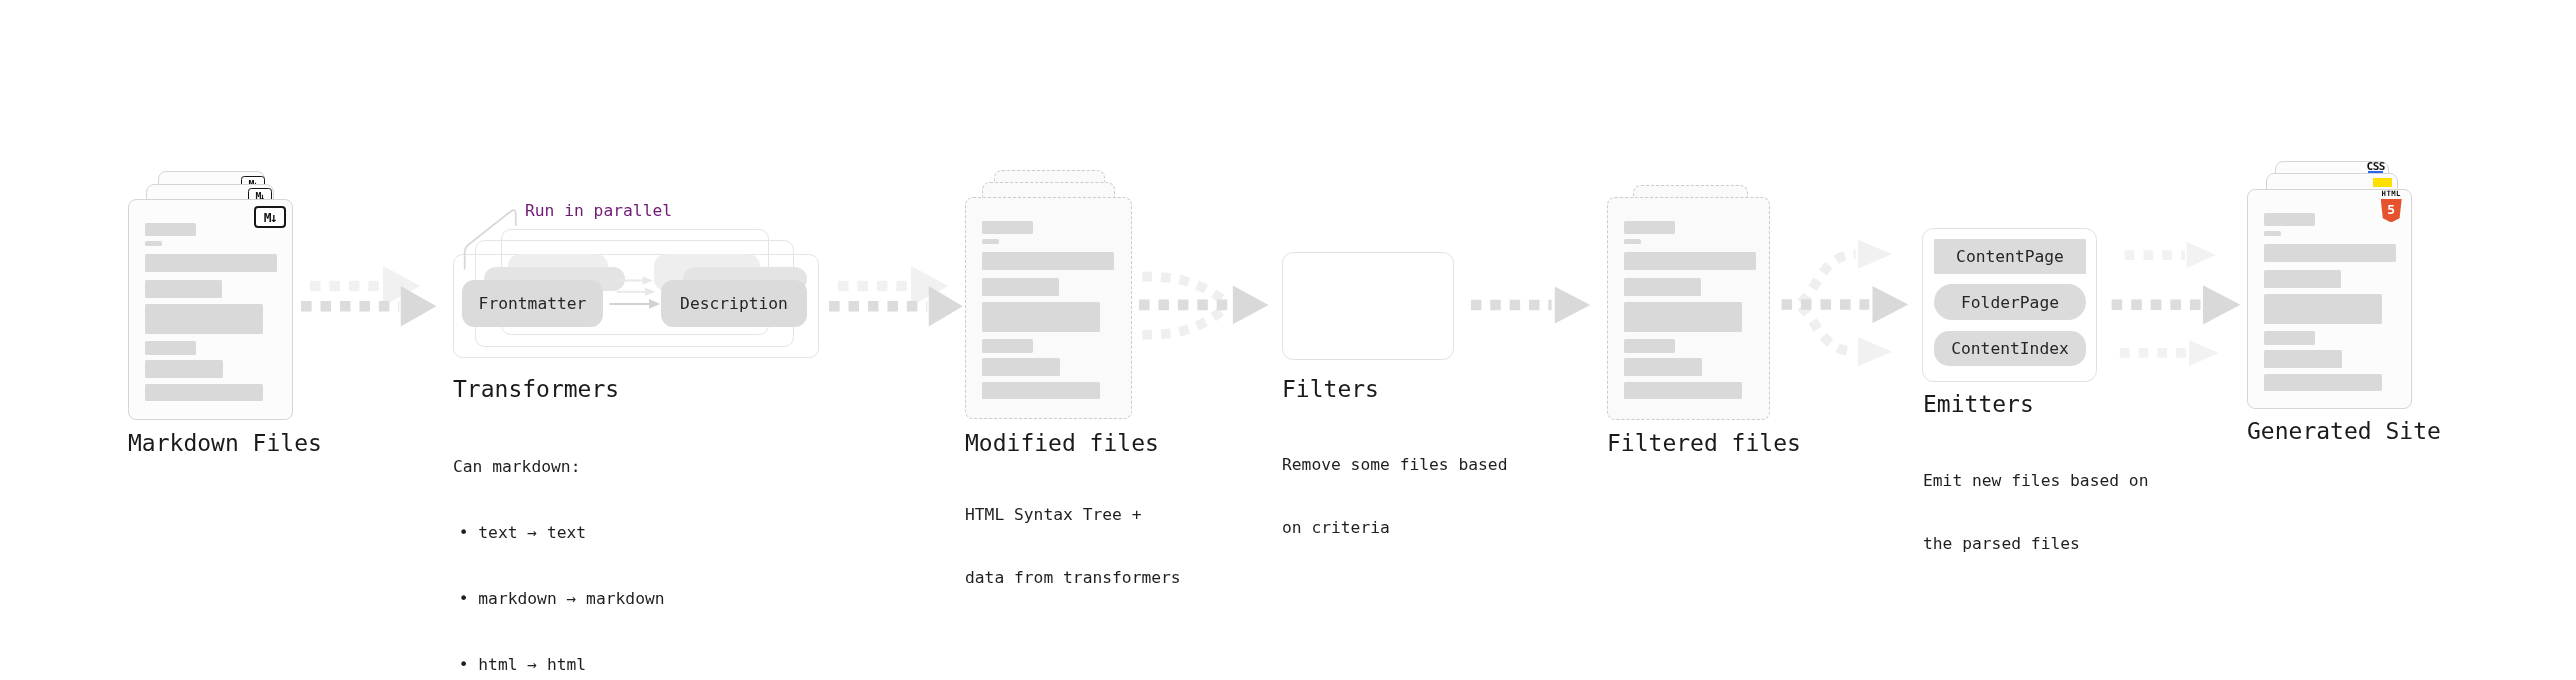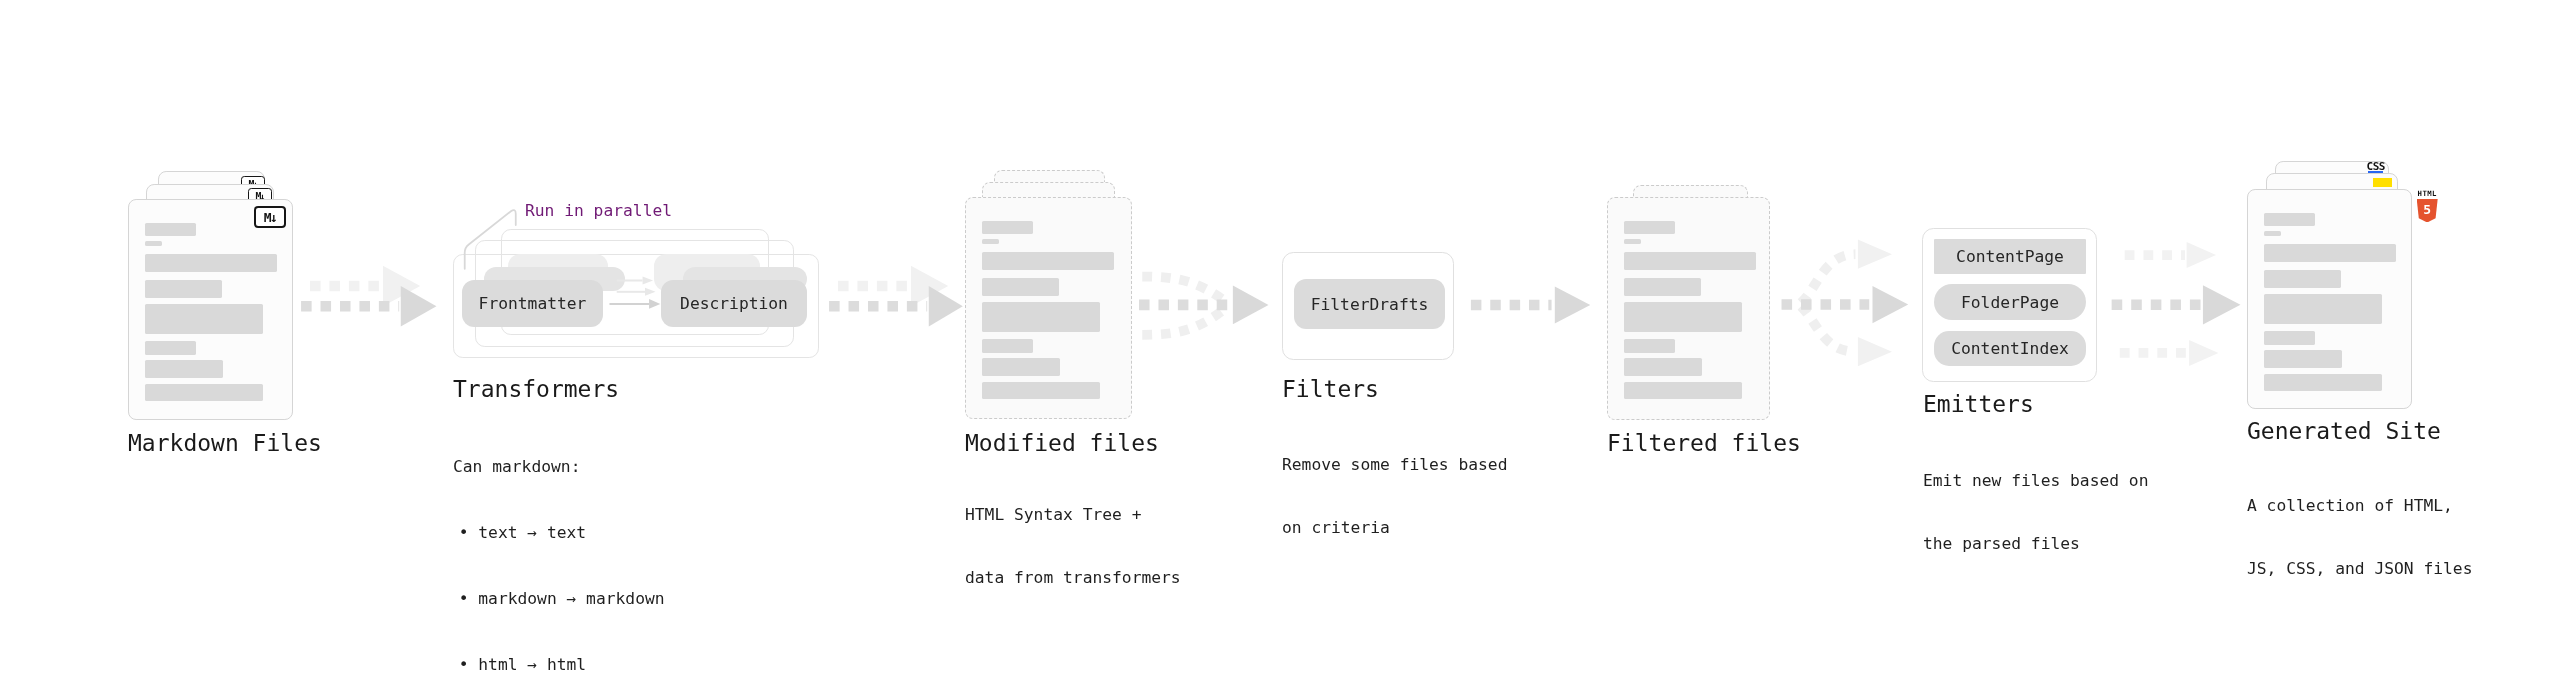--- a/index.html
+++ b/index.html
@@ -48,21 +48,21 @@
             display:flex;align-items:center;justify-content:center;
             font-weight:bold;color:#161616;letter-spacing:-1.6px;}
   .md-badge.lg{width:32px;height:22px;font-size:13px;}
   .md-badge.sm{width:23.6px;height:16.3px;font-size:9.8px;border-width:1.6px;border-radius:3.3px;}
 
   
   .css-badge{position:absolute;width:19.5px;text-align:center;}
   .css-badge .t{font-size:11px;font-weight:bold;line-height:7.3px;letter-spacing:-0.4px;color:#111;}
   .css-badge .b{width:14.6px;height:3.3px;background:#2766f2;margin:0.8px auto 0;}
   .js-badge{position:absolute;width:18.7px;height:9px;background:#ffdf00;}
-  .html5-badge{position:absolute;width:24.4px;text-align:center;margin-left:36px;}
+  .html5-badge{position:absolute;width:24.4px;text-align:center;}
   .html5-badge .t{font-size:7.3px;font-weight:bold;line-height:8.1px;letter-spacing:0.4px;color:#111;}
   .shield{width:21px;height:23.6px;margin:0.8px auto 0;background:#e5532e;
           clip-path:polygon(0 0,100% 0,90% 82%,50% 100%,10% 82%);
           display:flex;justify-content:center;}
   .shield span{color:#ffffff;font-size:13px;font-weight:bold;line-height:22px;}
 
   svg{position:absolute;overflow:visible;}
 </style>
 </head>
 <body>
@@ -162,21 +162,20 @@
   </div>
 
   <svg style="left:1134px;top:262px;" width="146" height="89" viewBox="0 0 180 110">
     <path d="M 10,18 C 55,18 78,24 112,48" stroke="#efefef" stroke-width="12" stroke-dasharray="12 11" fill="none"></path>
     <path d="M 10,90 C 55,90 78,84 112,58" stroke="#efefef" stroke-width="12" stroke-dasharray="12 11" fill="none"></path>
     <line x1="6" y1="53" x2="118" y2="53" stroke="#dcdcdc" stroke-width="13" stroke-dasharray="13 11"></line>
     <polygon points="122,29 166,53 122,77" fill="#d9d9d9"></polygon>
   </svg>
 
   <div class="panel" style="left:1282px;top:252px;width:172px;height:108px;"></div>
-  <div class="pill" style="left:1294px;top:279px;width:151px;height:50px;">FilterDrafts</div>
   <div class="title" style="left:1282px;top:375px;">Filters</div>
   <div class="desc" style="left:1282px;top:412px;">
     <div>Remove some files based</div>
     <div>on criteria</div>
   </div>
 
   <svg style="left:1464px;top:280px;" width="134" height="50" viewBox="0 0 165 62">
     <line x1="8" y1="31" x2="108" y2="31" stroke="#dcdcdc" stroke-width="13" stroke-dasharray="13 11"></line>
     <polygon points="112,8 156,31 112,54" fill="#d9d9d9"></polygon>
   </svg>
@@ -247,19 +246,15 @@
       </div>
     </div>
     <div class="html5-badge" style="left:2379px;top:190px;">
       <div class="t">HTML</div>
       <div class="shield">
         <span>5</span>
       </div>
     </div>
   </div>
   <div class="title" style="left:2247px;top:417px;">Generated Site</div>
-  <div class="desc" style="left:2247px;top:453px;">
-    <div>A collection of HTML,</div>
-    <div>JS, CSS, and JSON files</div>
-  </div>
 
 </div>
 
 
 </body></html>

